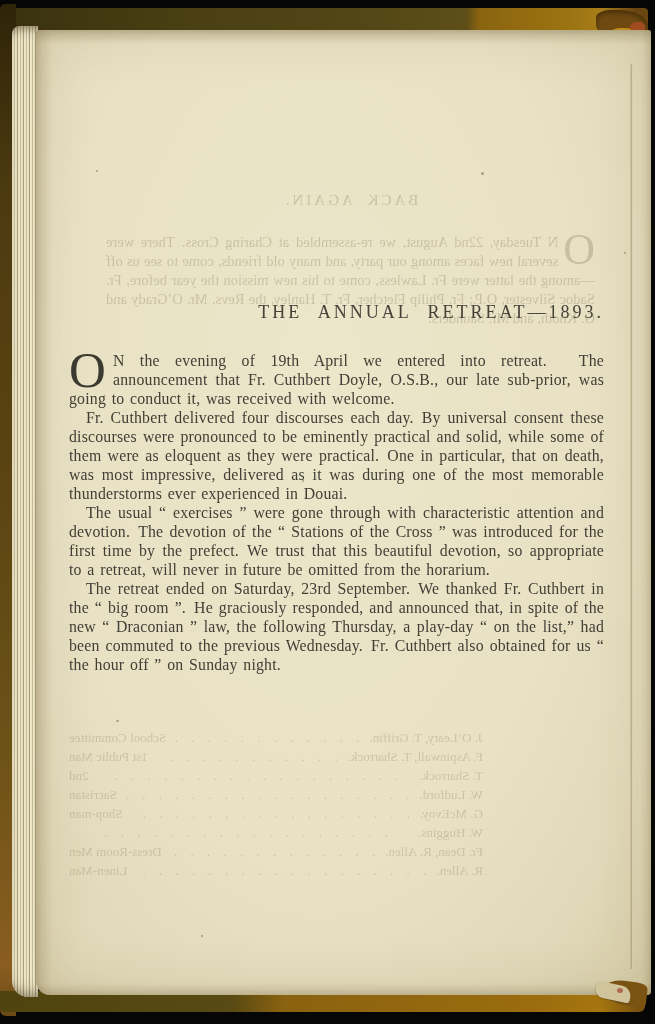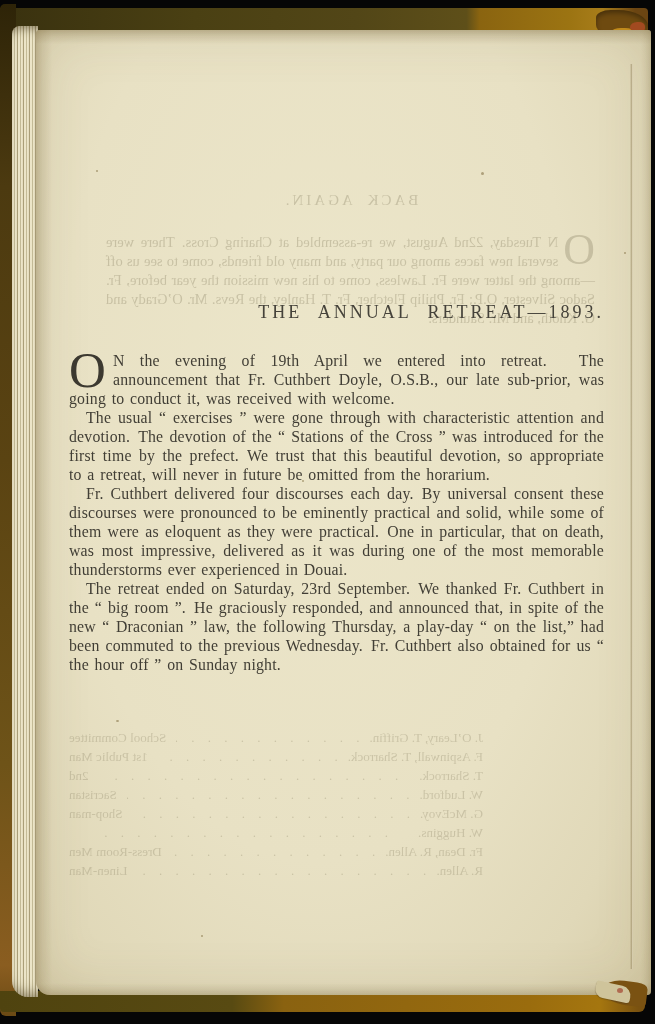--- a/index.html
+++ b/index.html
@@ -104,22 +104,22 @@
       <div class="bleed-title">BACK AGAIN.</div>
       <div class="bleed-para">
         <span class="bleed-cap">O</span><span>N Tuesday, 22nd August, we re-assembled at Charing Cross. There were several new faces among our party, and many old friends, come to see us off—among the latter were Fr. Lawless, come to his new mission the year before, Fr. Sadoc Silvester, O.P.; Fr. Philip Fletcher, Fr. T. Hanley, the Revs. Mr. O’Grady and G. Knoth, and Mr. Saunders.</span>
       </div>
     </div>
 
     <div class="content">
       <div class="title">THE ANNUAL RETREAT—1893.</div>
       <div class="body">
         <p><span class="dropcap">O</span><span>N the evening of 19th April we entered into retreat.  The announcement that Fr. Cuthbert Doyle, O.S.B., our late sub-prior, was going to conduct it, was received with welcome.</span></p>
+        <p class="indent">Fr. Cuthbert delivered four discourses each day. By universal consent these discourses were pronounced to be eminently practical and solid, while some of them were as eloquent as they were practical. One in particular, that on death, was most impressive, delivered as it was during one of the most memorable thunderstorms ever experienced in Douai.</p>
         <p class="indent">The usual “ exercises ” were gone through with characteristic attention and devotion. The devotion of the “ Stations of the Cross ” was introduced for the first time by the prefect. We trust that this beautiful devotion, so appropriate to a retreat, will never in future be omitted from the horarium.</p>
-        <p class="indent">Fr. Cuthbert delivered four discourses each day. By universal consent these discourses were pronounced to be eminently practical and solid, while some of them were as eloquent as they were practical. One in particular, that on death, was most impressive, delivered as it was during one of the most memorable thunderstorms ever experienced in Douai.</p>
         <p class="indent">The retreat ended on Saturday, 23rd September. We thanked Fr. Cuthbert in the “ big room ”. He graciously responded, and announced that, in spite of the new “ Draconian ” law, the following Thursday, a play-day “ on the list,” had been commuted to the previous Wednesday. Fr. Cuthbert also obtained for us “ the hour off ” on Sunday night.</p>
       </div>
     </div>
 
     <div class="bleed-bottom mirror">
       <div class="bl-row">
         <span class="bl-val">J. O’Leary, T. Griffin.</span>
         <span class="bl-dots">. . . . . . . . . . . . . . . . . .</span>
         <span class="bl-lab">School Committee</span>
       </div>

